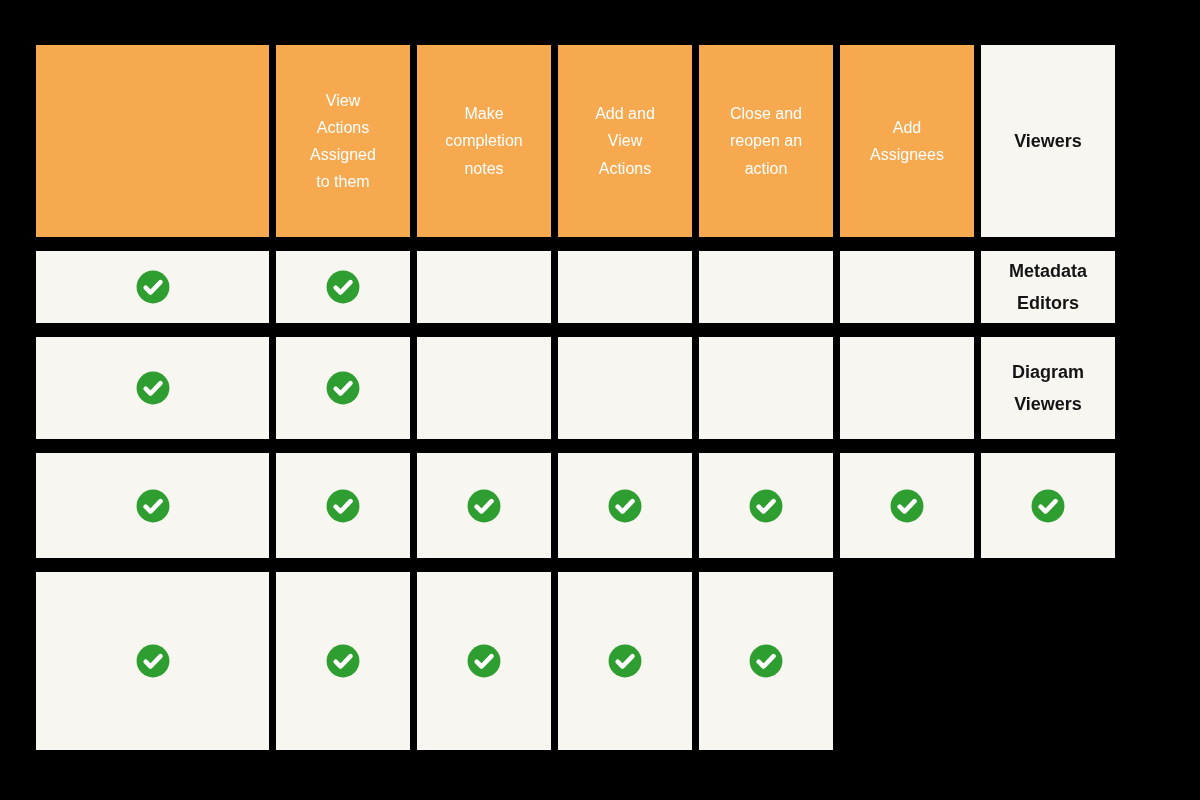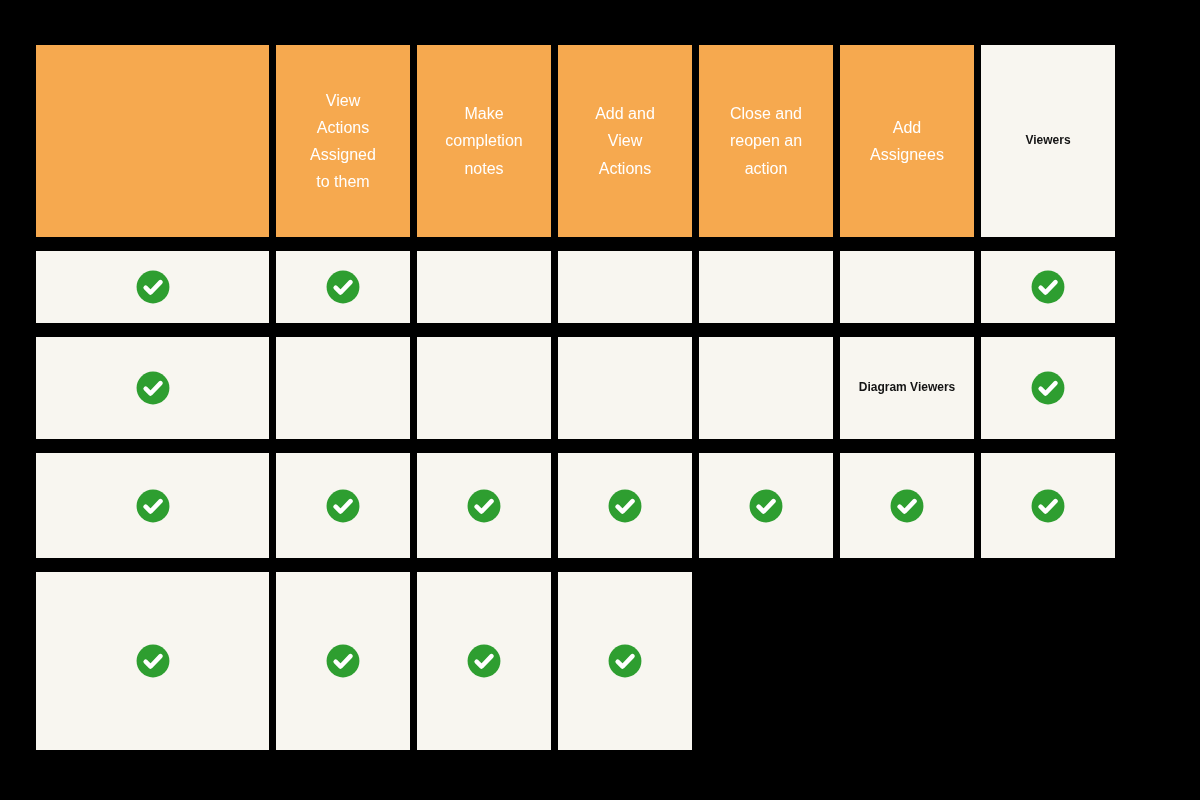--- a/index.html
+++ b/index.html
@@ -35,21 +35,21 @@
     white-space: pre-line;
     padding: 6px 8px;
     box-sizing: border-box;
   }
   .cell.rowlabel,
   .cell.value {
     background: var(--cell-bg, #F8F6F0);
   }
   .cell.rowlabel {
     color: var(--row-text, #141414);
-    font-size: 12px;
+    font-size: 18px;
     font-weight: 700;
     line-height: 1.8;
     white-space: pre-line;
     padding: 0 10px;
     box-sizing: border-box;
   }
   .check {
     width: 34px;
     height: 34px;
     display: block;
@@ -85,20 +85,22 @@
     <div class="cell value">
       <svg class="check" viewBox="0 0 24 24" aria-hidden="true">
         <circle cx="12" cy="12" r="11.6" fill="#2E9E30"></circle>
         <path d="M6.8 12.5l3.5 3.4 7-7.3" fill="none" stroke="#FFFFFF" stroke-width="3.2" stroke-linecap="round" stroke-linejoin="round"></path>
       </svg>
     </div>
     <div class="cell value"></div>
     <div class="cell value"></div>
     <div class="cell value"></div>
     <div class="cell value"></div>
+    <div class="cell rowlabel"><span>Metadata
+Editors</span></div>
     <div class="cell value">
       <svg class="check" viewBox="0 0 24 24" aria-hidden="true">
         <circle cx="12" cy="12" r="11.6" fill="#2E9E30"></circle>
         <path d="M6.8 12.5l3.5 3.4 7-7.3" fill="none" stroke="#FFFFFF" stroke-width="3.2" stroke-linecap="round" stroke-linejoin="round"></path>
       </svg>
     </div>
     <div class="cell value">
       <svg class="check" viewBox="0 0 24 24" aria-hidden="true">
         <circle cx="12" cy="12" r="11.6" fill="#2E9E30"></circle>
         <path d="M6.8 12.5l3.5 3.4 7-7.3" fill="none" stroke="#FFFFFF" stroke-width="3.2" stroke-linecap="round" stroke-linejoin="round"></path>

